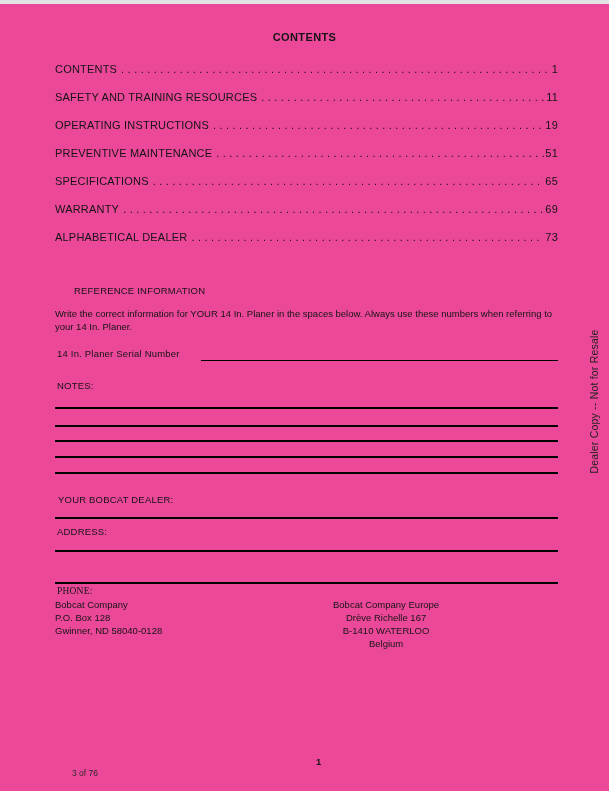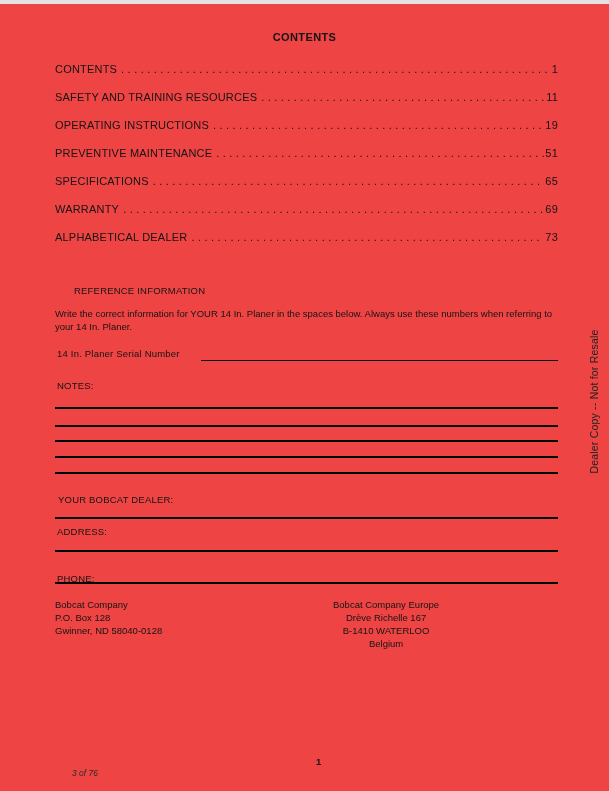--- a/index.html
+++ b/index.html
@@ -1,20 +1,20 @@
 <!DOCTYPE html>
 <html><head>
 <meta charset="utf-8">
 <style>
   html, body { margin: 0; padding: 0; background: #ffffff; }
   .page {
     position: relative;
     width: 609px;
     height: 791px;
-    background: #ef4444;
+    background: #ec4899;
     overflow: hidden;
     font-family: "Liberation Sans", "DejaVu Sans", sans-serif;
     color: #141414;
   }
   .top-strip {
     position: absolute;
     top: 0; left: 0;
     width: 609px; height: 4px;
     background: #e2e2e2;
   }
@@ -108,21 +108,20 @@
     font-size: 9.5px;
     font-weight: bold;
     letter-spacing: 0.1px;
     white-space: nowrap;
   }
   .footer-sheet {
     position: absolute;
     left: 72px; top: 768px;
     font-size: 8.5px;
     color: #2b2b2b;
-    font-style: italic;
   }
 </style>
 </head>
 <body>
 
 <div class="page">
 
   <div class="top-strip"></div>
 
   <div class="doc-title">CONTENTS</div>
@@ -177,21 +176,21 @@
   <div class="rule" style="top:440px; left:55px; width:503px; height:2px;"></div>
   <div class="rule" style="top:456px; left:55px; width:503px; height:2px;"></div>
   <div class="rule" style="top:472px; left:55px; width:503px; height:2px;"></div>
 
   <div class="label" style="top:494px; left:58px;">YOUR BOBCAT DEALER:</div>
   <div class="rule" style="top:517px; left:55px; width:503px; height:1.5px;"></div>
 
   <div class="label" style="top:526px; left:57px;">ADDRESS:</div>
   <div class="rule" style="top:550px; left:55px; width:503px; height:1.5px;"></div>
 
-  <div class="label" style="top:573px; left:57px;">PHONE:</div>
+  <div class="label" style="top:586px; left:57px;font-family:Liberation Serif, serif;">PHONE:</div>
   <div class="rule" style="top:582px; left:55px; width:503px; height:1.5px;"></div>
 
   <div class="addr-col" style="left:55px;">
     <div>Bobcat Company</div>
     <div>P.O. Box 128</div>
     <div>Gwinner, ND 58040-0128</div>
   </div>
 
   <div class="addr-col" style="left:333px;text-align:center;">
     <div>Bobcat Company Europe</div>

